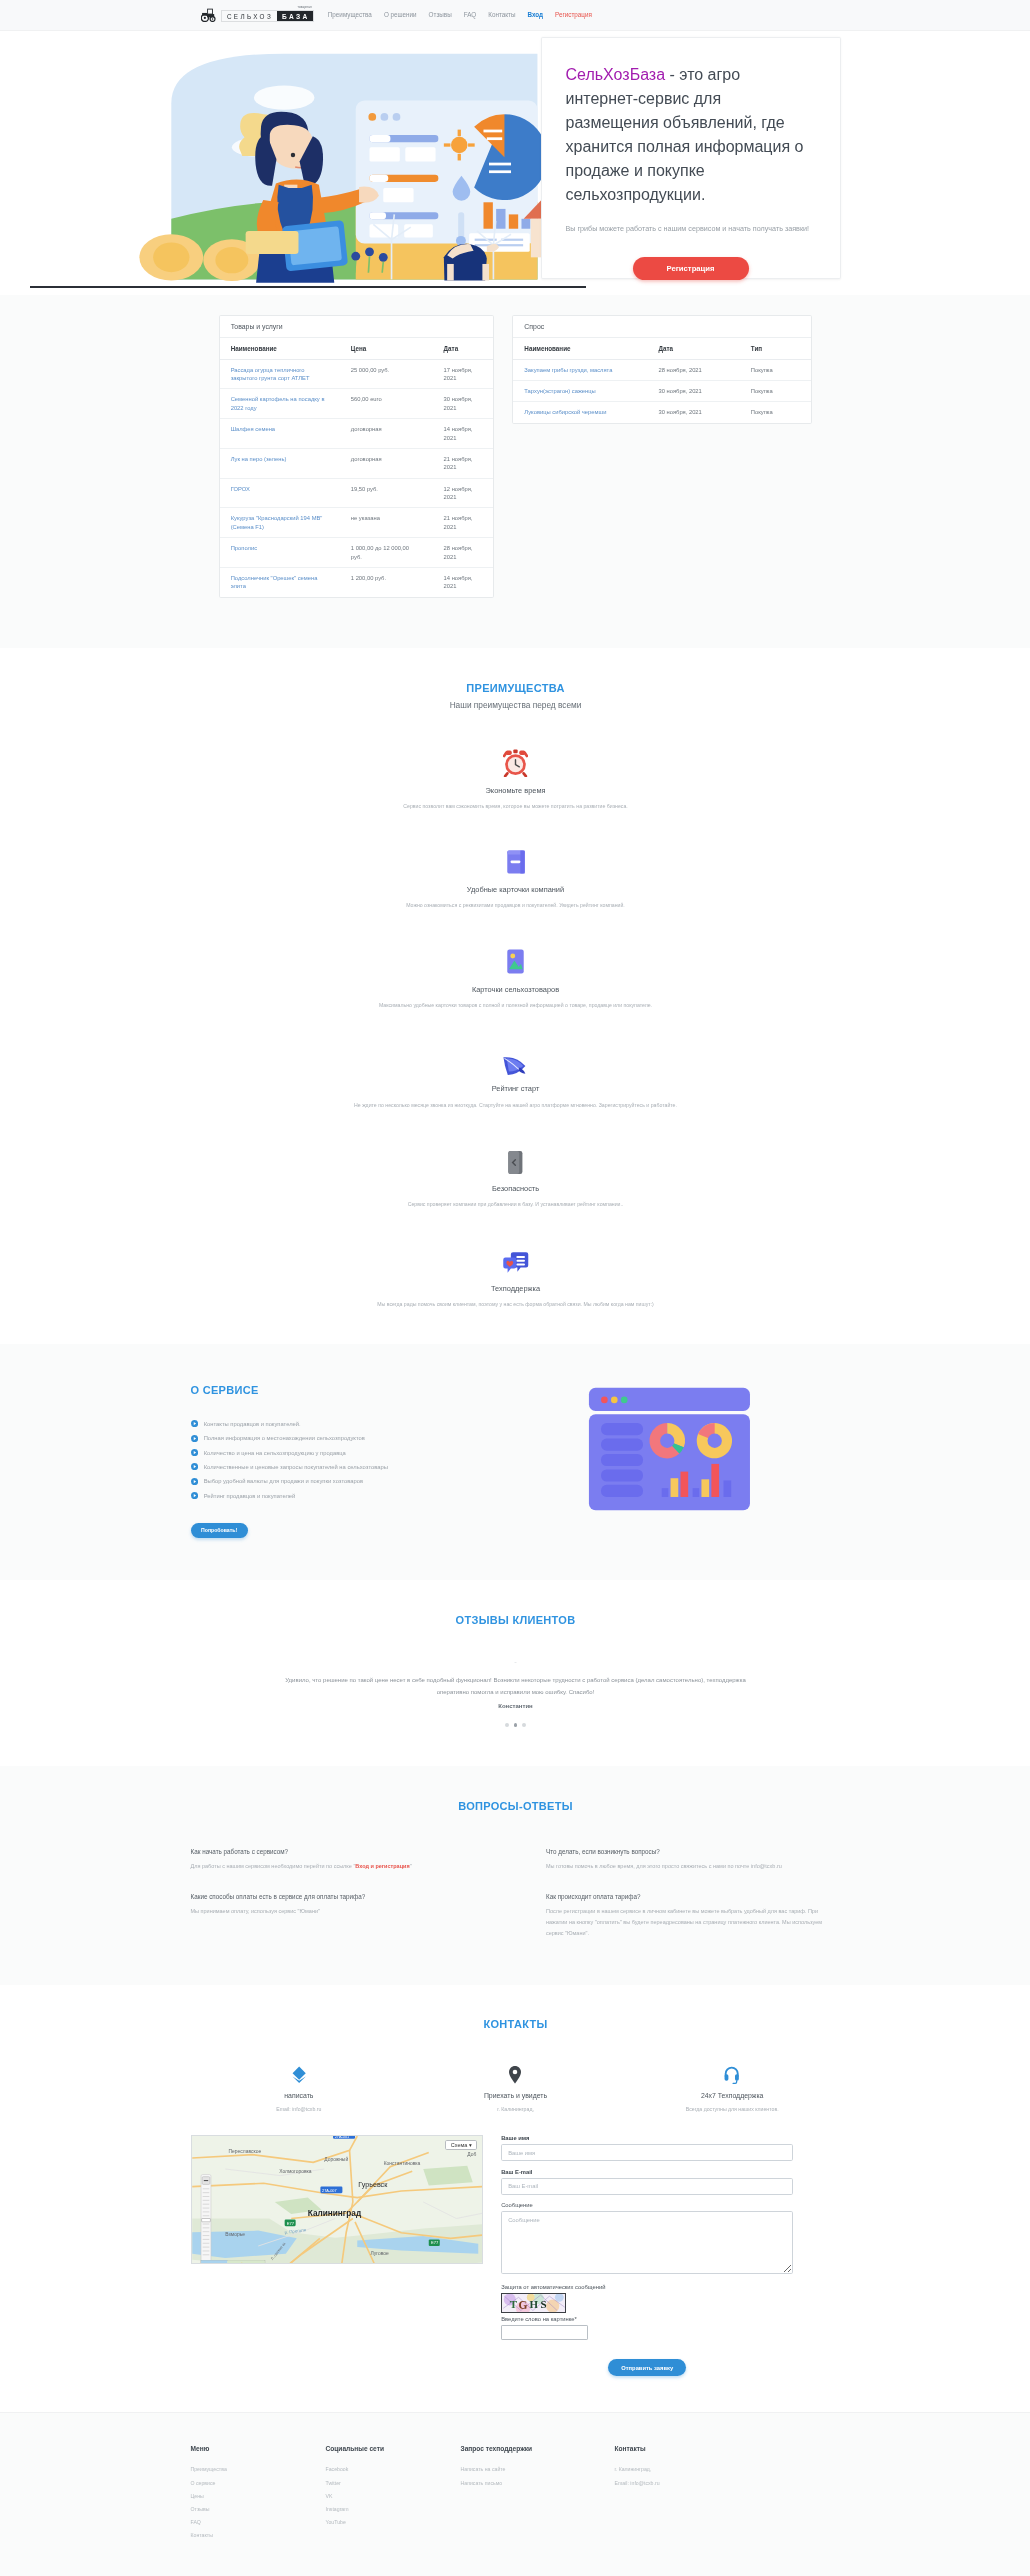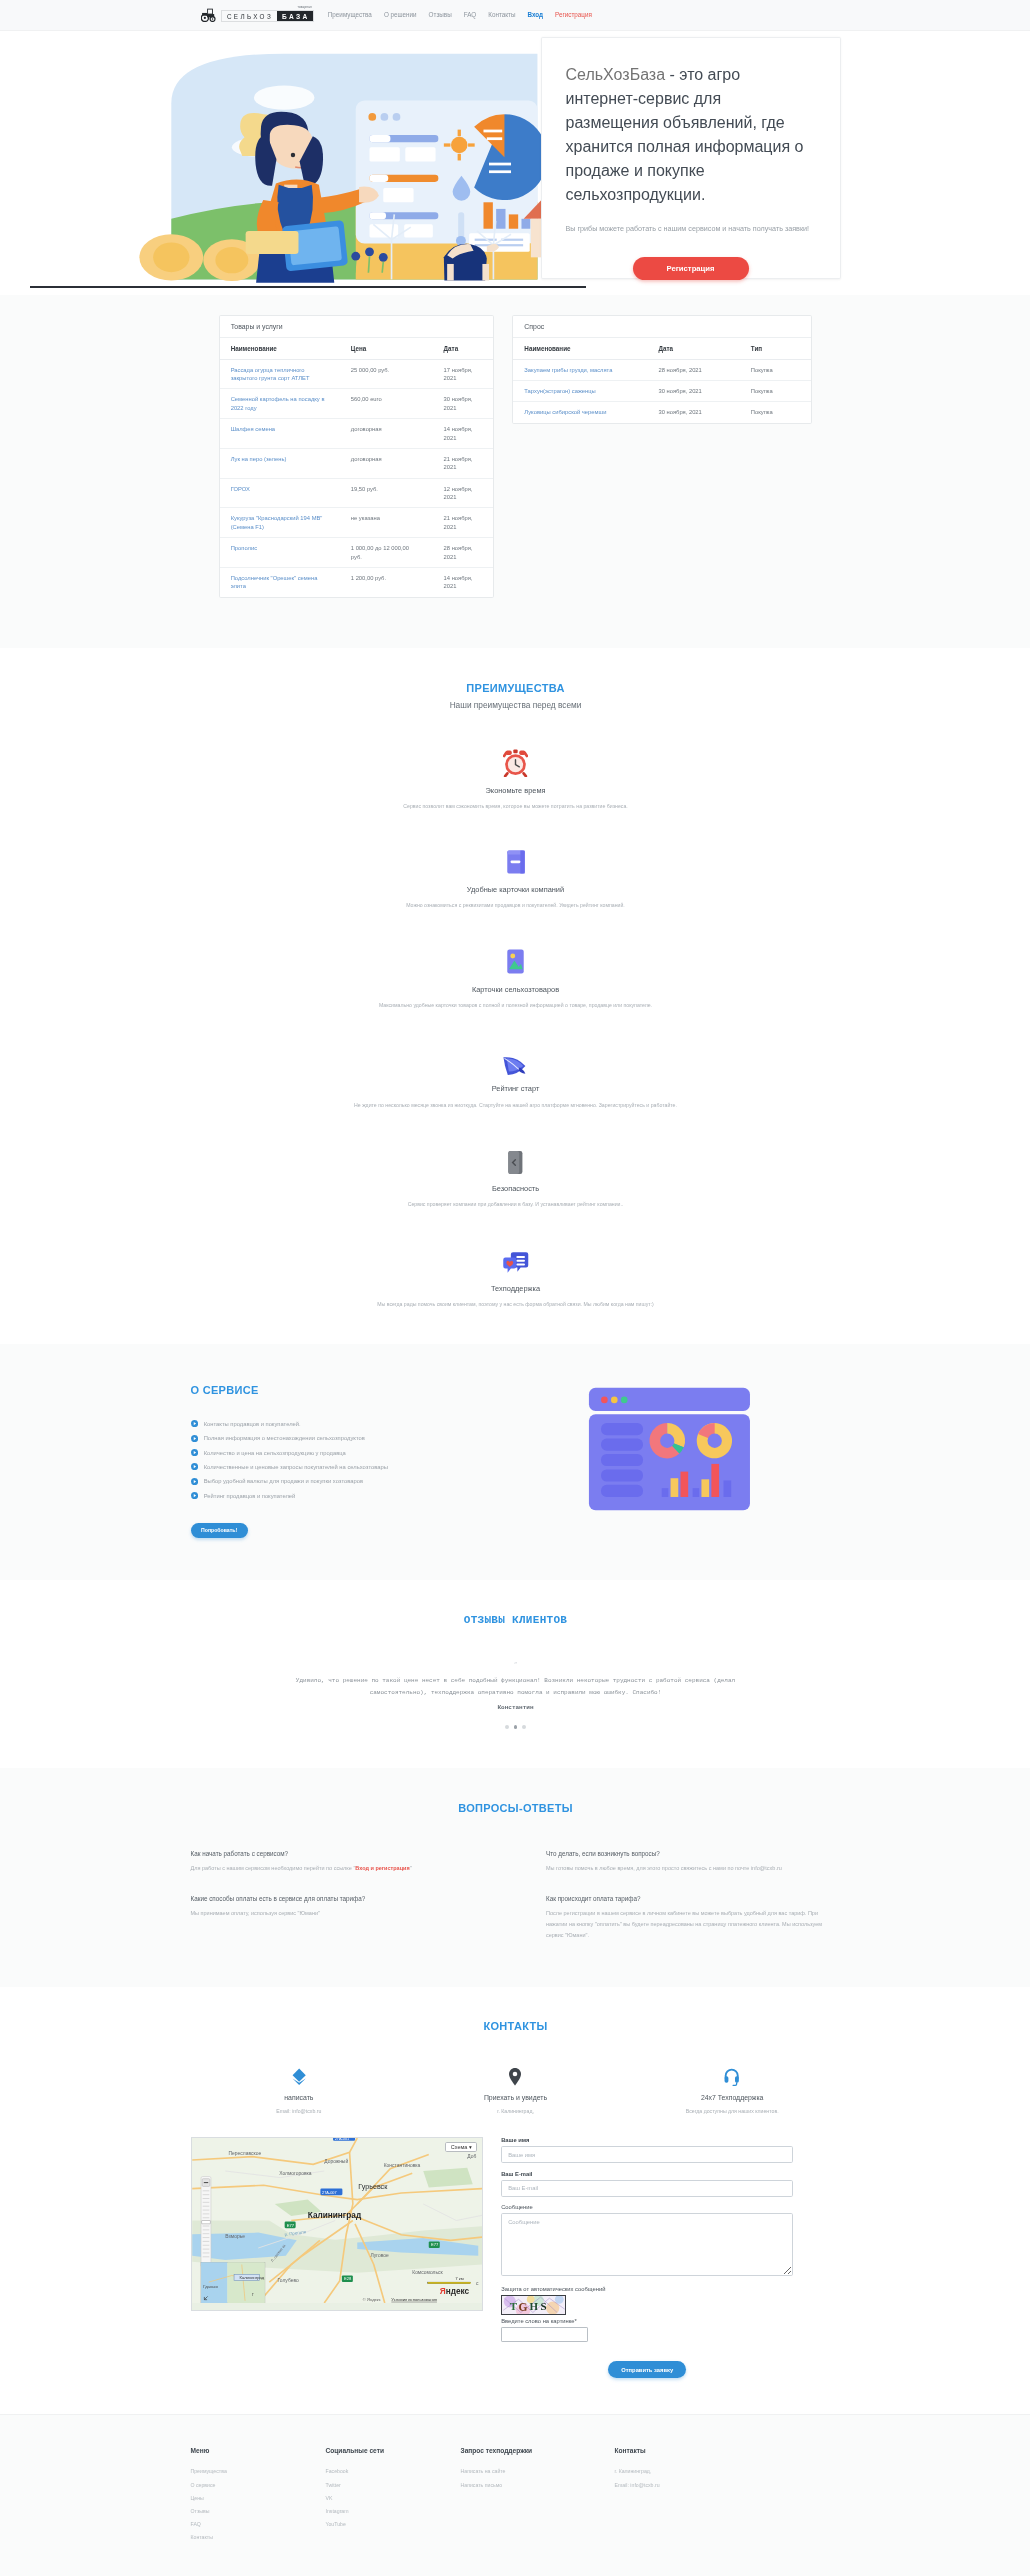--- a/index.html
+++ b/index.html
@@ -52,21 +52,21 @@
   .hero-inner { width: 650px; margin: 0 auto; position: relative; height: 100%; }
   .hero-illus {
     position: absolute; left: -72px; top: 5.5px; width: 468px; height: 248px;
   }
   .hero-card {
     position: absolute; right: 0px; top: 5.5px; width: 300px; height: 242px;
     background: #ffffff; border: 0.6px solid #eceef0; border-radius: 1.7px;
     box-shadow: 0 0.6px 2.2px rgba(0,0,0,.05); padding: 25px 24px;
   }
   .hero-title { font-size: 16px; line-height: 1.5; color: #434b54; font-weight: 400; }
-  .hero-title .brand { color: #737373; }
+  .hero-title .brand { color: #a21caf; }
   .hero-sub { margin-top: 16.5px; font-size: 7.2px; line-height: 1.65; color: #99a0a7; }
   .btn-register {
     display: block; margin: 22px auto 0; width: 116px; height: 23px; border: 0;
     border-radius: 11.6px; background: #ec4a43; color: #fff; font-size: 7.7px; font-weight: 700;
     font-family: "Liberation Sans", sans-serif; cursor: pointer;
     box-shadow: 0 1.7px 3.9px rgba(236,74,67,.35);
   }
   .hero-ground { position: absolute; left: 30px; bottom: 6.6px; width: 556px; height: 2.2px; background: #2b2f36; }
 
   
@@ -123,21 +123,21 @@
   }
   .bullet-icon { width: 7.2px; height: 7.2px; flex: 0 0 7.2px; }
   .btn-try {
     margin-top: 16.5px; display: inline-block; border: 0; border-radius: 8.8px; height: 15px;
     padding: 0 10.5px; background: #2f8ed6; color: #fff; font-size: 5.2px; font-weight: 700;
     font-family: "Liberation Sans", sans-serif; cursor: pointer;
     box-shadow: 0 1.7px 3.3px rgba(47,142,214,.3);
   }
 
   
-  .reviews { background: #ffffff; padding: 34px 8px 39px; font-family: Liberation Mono, monospace; }
+  .reviews { background: #ffffff; padding: 34px 8px 39px; }
   .rev-body { margin-top: 35px; text-align: center; }
   .rev-mark { color: #c9ced3; font-size: 6px; }
   .rev-text {
     margin: 6.6px auto 0; max-width: 484px; font-size: 6px; line-height: 2; color: #8b9299;
   }
   .rev-author { margin-top: 5px; font-size: 6px; font-weight: 700; color: #636b73; }
   .rev-dots { margin-top: 14.3px; display: flex; gap: 5px; justify-content: center; }
   .rev-dots span { width: 3.9px; height: 3.9px; border-radius: 50%; background: #d6dadd; display: block; }
   .rev-dots span.on { background: #9ba2a9; }
 
@@ -153,21 +153,21 @@
   
   .contacts { background: #ffffff; padding: 33px 0 36px; }
   .cont-grid { display: grid; grid-template-columns: repeat(3,1fr); margin-top: 36px; }
   .cont-cell { text-align: center; }
   .cont-icon { height: 18.7px; display: flex; align-items: center; justify-content: center; }
   .cont-name { margin-top: 7.7px; font-size: 6.9px; color: #4d555d; }
   .cont-val { margin-top: 7.2px; font-size: 5.2px; color: #a9afb5; }
 
   .contact-area { display: flex; gap: 18.7px; margin-top: 23px; align-items: flex-start; }
   .map-box {
-    width: 292px; height: 174px; border: 0.6px solid #d9dde0; position: relative; overflow: hidden;
+    width: 292px; height: 129px; border: 0.6px solid #d9dde0; position: relative; overflow: hidden;
     background: #e9f0e4;
   }
   .form-box { width: 292px; }
   .fld-label { font-size: 5.8px; color: #3f474f; font-weight: 700; margin-bottom: 3.3px; display: block; }
   .fld-label.normal { font-weight: 400; color: #4b535b; }
   .inp {
     width: 100%; height: 17px; border: 0.6px solid #ced4da; border-radius: 1.7px; padding: 0 6px;
     font-size: 5.8px; color: #555d65; font-family: "Liberation Sans", sans-serif; background: #fff;
   }
   .inp::placeholder { color: #adb5bd; }

